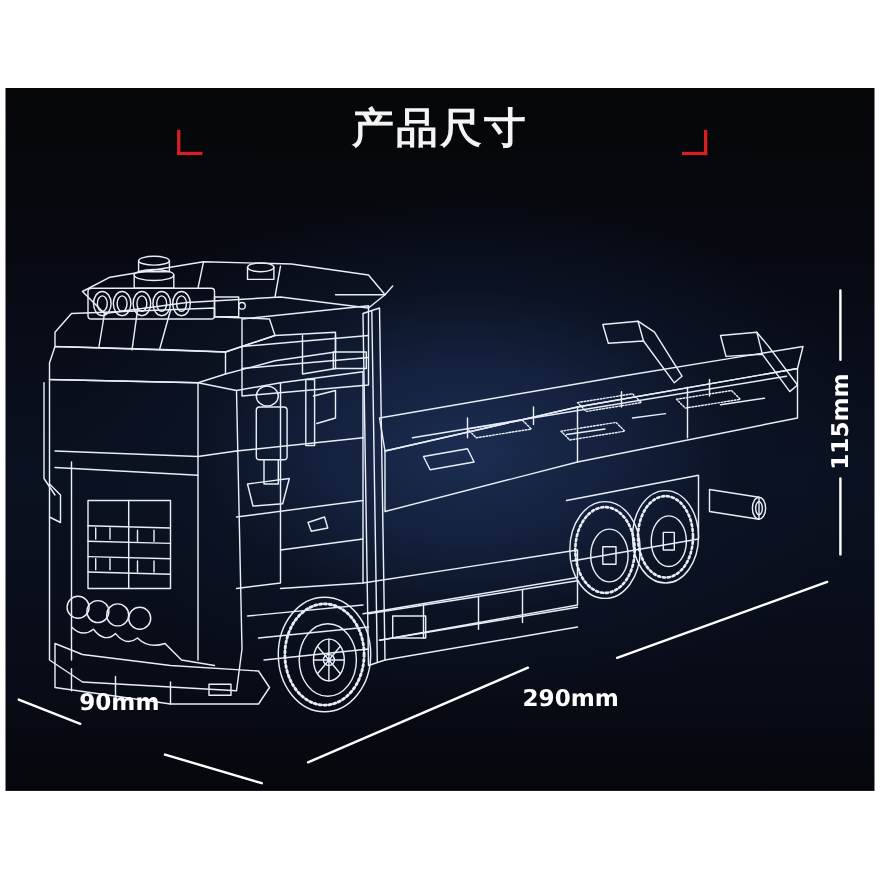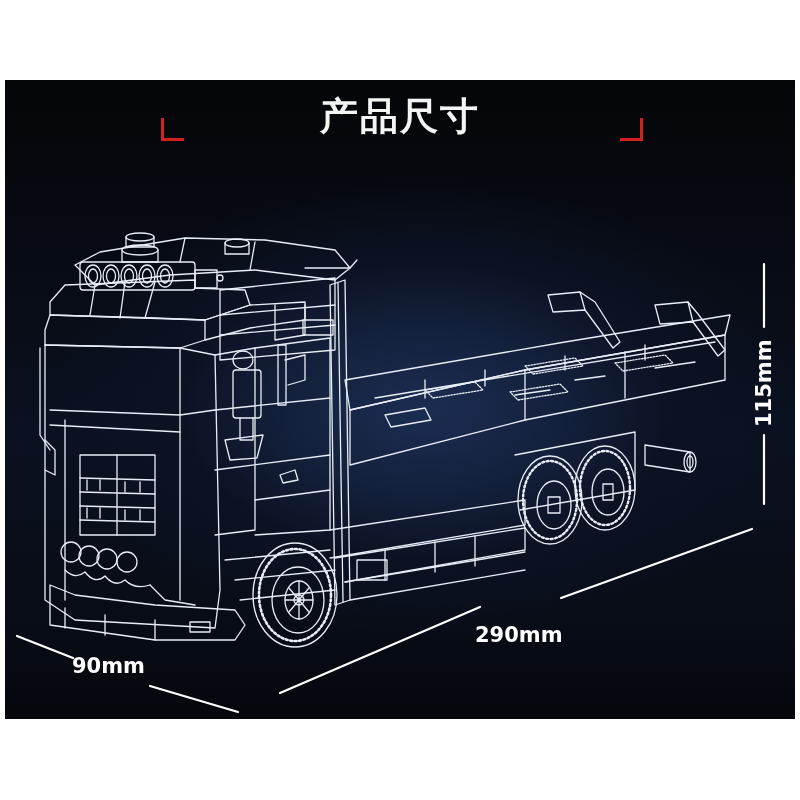--- a/index.html
+++ b/index.html
@@ -16,21 +16,21 @@
     color: #f4f4f4; font-size: 38px; font-weight: bold; letter-spacing: 2px;
     font-family: "DejaVu Sans", sans-serif; line-height: 48px;
   }
   .corner { position: absolute; width: 20px; height: 20px; }
   .corner-left { left: 156px; top: 38px; border-left: 3px solid #d42020; border-bottom: 3px solid #d42020; }
   .corner-right { left: 615px; top: 38px; border-right: 3px solid #d42020; border-bottom: 3px solid #d42020; }
   .dim-label {
     position: absolute; color: #ffffff; font-weight: bold; font-size: 21px;
     font-family: "DejaVu Sans", sans-serif; white-space: nowrap; line-height: 24px;
   }
-  .dim-90 { left: 67px; top: 574px; }
+  .dim-90 { left: 67px; top: 546px; }
   .dim-290 { left: 470px; top: 543px; }
   svg.overlay { position: absolute; left: 0; top: 0; }
 </style>
 </head>
 <body>
 
 <div class="panel">
 
   <div class="title">产品尺寸</div>
   <div class="corner corner-left"></div>

